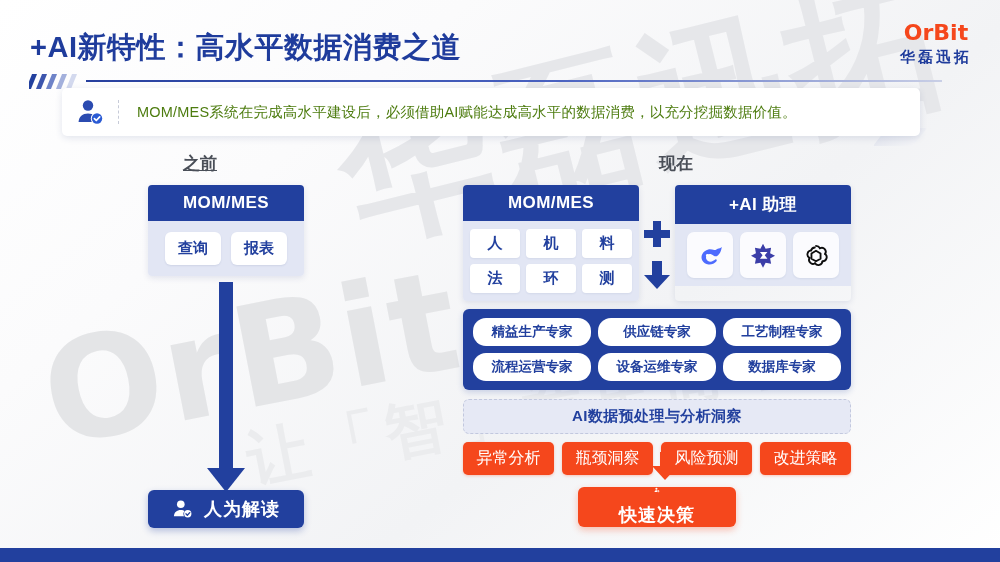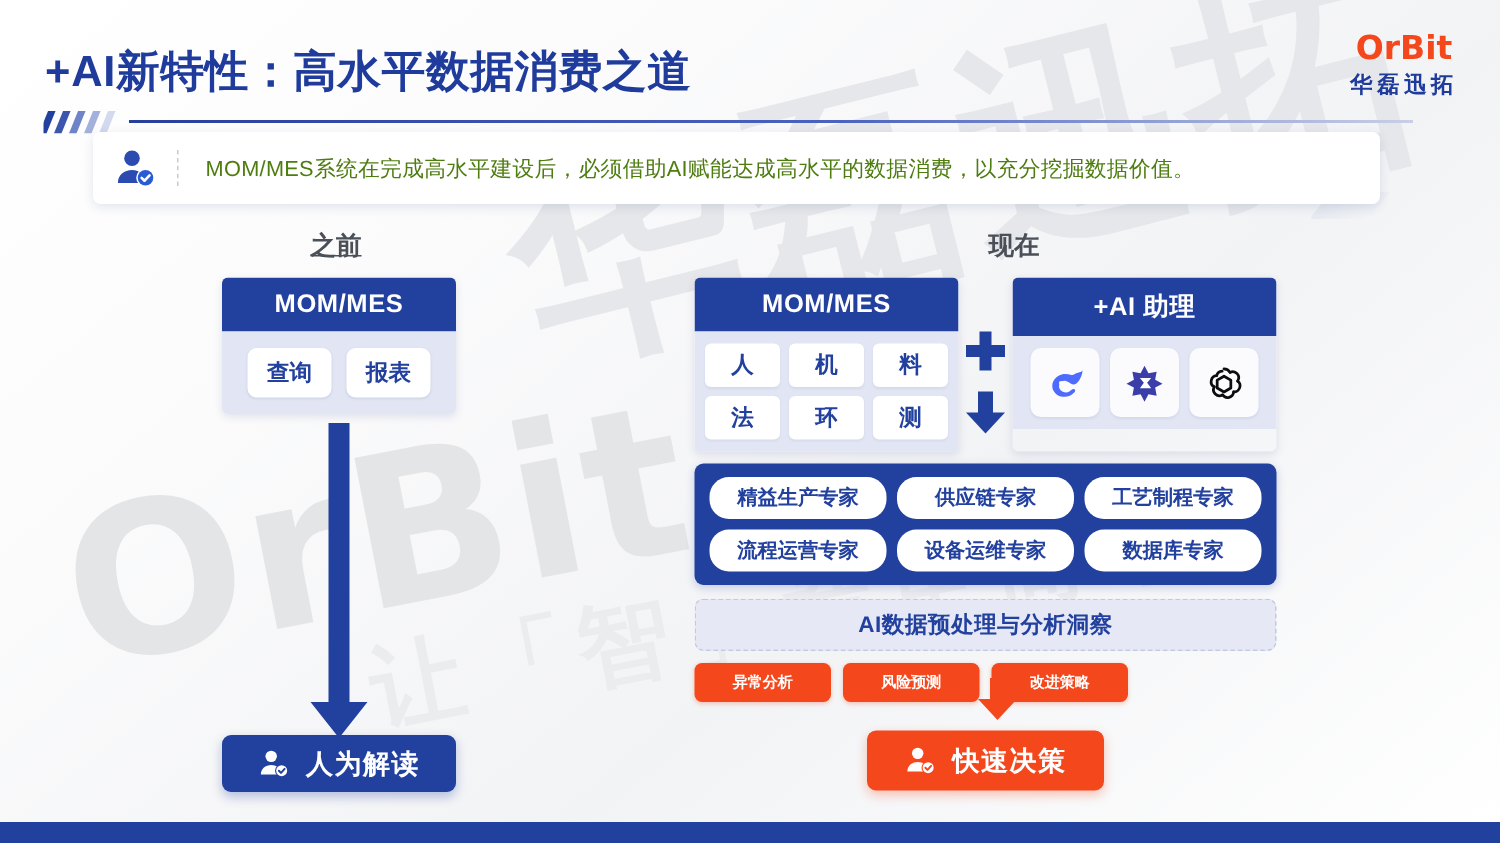--- a/index.html
+++ b/index.html
@@ -73,21 +73,21 @@
   .pill{background:#fff;border-radius:6px;color:#22409e;font-size:15px;font-weight:700;
     padding:7px 13px;text-align:center;box-shadow:0 1px 2px rgba(40,60,120,.10);}
 
   
   .arrow-v{position:absolute;background:#22409e;}
   .arrow-head{position:absolute;width:0;height:0;}
 
   .resbox{position:absolute;border-radius:6px;display:flex;align-items:center;
     justify-content:center;gap:10px;color:#fff;font-size:18px;font-weight:700;letter-spacing:1px;}
   .resbox.blue{background:#22409e;box-shadow:0 3px 7px rgba(34,64,158,.3);}
-  .resbox.orange{background:#f5471c;box-shadow:0 3px 7px rgba(245,71,28,.32);}
+  .resbox.orange{background:#f5471c;box-shadow:0 3px 7px rgba(245,71,28,.32);flex-direction:column;}
 
   
   .rpanel{position:absolute;left:463px;top:185px;width:388px;}
   .rtop{display:flex;gap:0;position:relative;}
   .rcol{border-radius:4px;overflow:hidden;box-shadow:0 2px 6px rgba(40,60,120,.12);}
   .rcol.left{width:176px;}
   .rcol.right{width:176px;}
   .grid6{background:#e2e6f4;padding:8px 7px;display:grid;grid-template-columns:repeat(3,1fr);
     gap:6px;}
   .cell{background:#fff;border-radius:4px;color:#22409e;font-size:15px;font-weight:700;
@@ -111,21 +111,21 @@
   .experts{margin-top:8px;background:#22409e;border-radius:6px;padding:9px 10px;
     display:grid;grid-template-columns:repeat(3,1fr);gap:7px;
     box-shadow:0 2px 6px rgba(34,64,158,.22);}
   .exp{background:#fff;border-radius:13px;color:#22409e;font-size:13.5px;font-weight:700;
     text-align:center;padding:5px 0;white-space:nowrap;}
 
   .aibar{margin-top:9px;background:#e6e9f5;border:1px dashed #c2c8de;border-radius:6px;
     text-align:center;color:#22409e;font-size:15px;font-weight:700;padding:7px 0;letter-spacing:.4px;}
 
   .otags{margin-top:8px;display:grid;grid-template-columns:repeat(4,1fr);gap:8px;}
-  .otag{background:#f5471c;border-radius:5px;color:#fff;font-size:10px;font-weight:700;
+  .otag{background:#f5471c;border-radius:5px;color:#fff;font-size:16px;font-weight:400;
     text-align:center;padding:6px 0;white-space:nowrap;box-shadow:0 1px 3px rgba(245,71,28,.28);}
 
   .dnarrow-o{position:absolute;left:652px;top:452px;width:26px;height:28px;}
   .dnarrow-o i{position:absolute;left:8px;top:0;width:10px;height:15px;background:#f5471c;display:block;}
   .dnarrow-o b{position:absolute;left:0;top:14px;width:0;height:0;
     border-left:13px solid transparent;border-right:13px solid transparent;
     border-top:14px solid #f5471c;display:block;}
 
   .footbar{position:absolute;left:0;bottom:0;width:1000px;height:14px;background:#22409e;}
 </style>
@@ -161,21 +161,21 @@
         <path d="M3.6 25c0-5.3 4.2-8.6 9.4-8.6s9.4 3.3 9.4 8.6z" fill="#2b4bb0"></path>
         <circle cx="22" cy="21.5" r="6.2" fill="#ffffff"></circle>
         <circle cx="22" cy="21.5" r="5.2" fill="#2b5bd4"></circle>
         <path d="M19.4 21.6l1.9 1.9 3.4-3.6" stroke="#fff" stroke-width="1.7" fill="none" stroke-linecap="round" stroke-linejoin="round"></path>
       </svg>
     </div>
     <div class="banner-div"></div>
     <div class="banner-txt">MOM/MES系统在完成高水平建设后，必须借助AI赋能达成高水平的数据消费，以充分挖掘数据价值。</div>
   </div>
 
-  <div class="colhead" style="left:207px;top:152px;text-decoration:underline;">之前</div>
+  <div class="colhead" style="left:183px;top:152px;text-decoration:underline;">之前</div>
 
   <div class="lcard">
     <div class="card-hd">MOM/MES</div>
     <div class="lcard-body">
       <div class="pill">查询</div>
       <div class="pill">报表</div>
     </div>
   </div>
 
   <div class="arrow-v" style="left:219px;top:282px;width:14px;height:190px;"></div>
@@ -256,20 +256,21 @@
       <div class="exp">工艺制程专家</div>
       <div class="exp">流程运营专家</div>
       <div class="exp">设备运维专家</div>
       <div class="exp">数据库专家</div>
     </div>
 
     <div class="aibar">AI数据预处理与分析洞察</div>
 
     <div class="otags">
       <div class="otag">异常分析</div>
+      <div class="otag">瓶颈洞察</div>
       <div class="otag">风险预测</div>
       <div class="otag">改进策略</div>
     </div>
   </div>
 
   <div class="dnarrow-o">
       <i></i>
       <b></b>
     </div>
 

